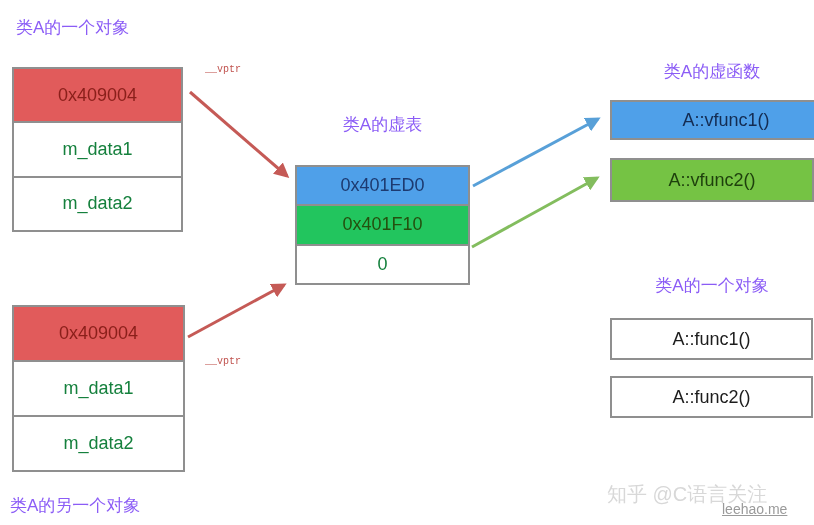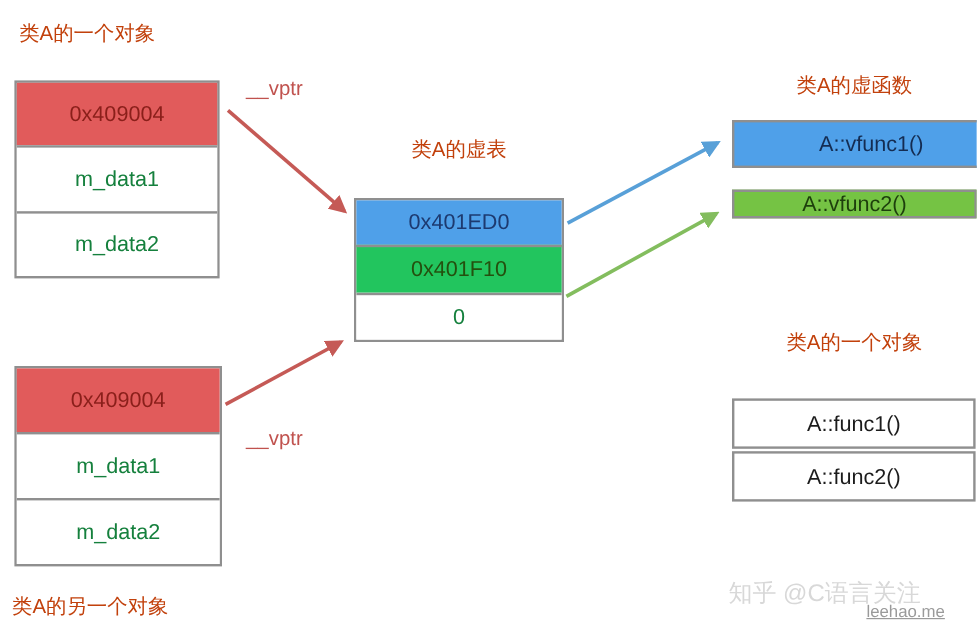--- a/index.html
+++ b/index.html
@@ -1,21 +1,21 @@
 <!DOCTYPE html>
 <html><head>
 <meta charset="utf-8">
 <style>
   html,body { margin:0; padding:0; background:#ffffff; }
   .canvas {
     position:relative; width:814px; height:525px; background:#ffffff;
     font-family:"Liberation Sans","DejaVu Sans",sans-serif; overflow:hidden;
   }
   .abs { position:absolute; }
-  .title { font-size:17px; color:#c2410c; white-space:nowrap; }
+  .title { font-size:17px; color:#8b5cf6; white-space:nowrap; }
   .title.centered { text-align:center; }
 
   .membox {
     position:absolute; display:flex; flex-direction:column;
     border:2px solid #8f8f8f; background:#ffffff; box-sizing:border-box;
   }
   .memcell {
     flex:1; display:flex; align-items:center; justify-content:center;
     font-size:18px; color:#15803d; background:#ffffff;
   }
@@ -25,21 +25,21 @@
   .green-cell { background:#22c55e; color:#24500e; }
 
   .fnbox {
     position:absolute; border:2px solid #8f8f8f; box-sizing:border-box;
     display:flex; align-items:center; justify-content:center;
     font-size:18px; background:#ffffff; color:#1c1c1c;
   }
   .fnbox.blue  { background:#4FA0E9; color:#142c52; }
   .fnbox.green { background:#75C344; color:#1d3f0c; }
 
-  .vptr-label { font-size:17px; color:#c0524e; white-space:nowrap; }
+  .vptr-label { font-size:10px; color:#c0524e; white-space:nowrap;font-family:Liberation Mono, monospace; }
 
   .arrows { position:absolute; left:0; top:0; width:814px; height:525px; }
 
   .wm-zhihu { font-size:20px; color:#d8d8d8; white-space:nowrap; }
   .wm-site  { font-size:14px; color:#9a9a9a; text-decoration:underline; white-space:nowrap; }
 </style>
 </head>
 <body>
 
 <div class="canvas">
@@ -80,22 +80,22 @@
 
   <div class="abs title centered" style="left:295px; top:113px; width:175px;">类A的虚表</div>
   <div class="membox" style="left:295px; top:165px; width:175px; height:120px;">
     <div class="memcell blue-cell">0x401ED0</div>
     <div class="memcell green-cell">0x401F10</div>
     <div class="memcell">0</div>
   </div>
 
   <div class="abs title centered" style="left:610px; top:60px; width:204px;">类A的虚函数</div>
   <div class="fnbox blue" style="left:610px; top:100px; width:232px; height:40px;">A::vfunc1()</div>
-  <div class="fnbox green" style="left:610px; top:158px; width:204px; height:24px;">A::vfunc2()</div>
+  <div class="fnbox green" style="left:610px; top:158px; width:204px; height:44px;">A::vfunc2()</div>
 
   <div class="abs title centered" style="left:610px; top:274px; width:204px;">类A的一个对象</div>
-  <div class="fnbox" style="left:610px; top:332px; width:203px; height:42px;">A::func1()</div>
+  <div class="fnbox" style="left:610px; top:318px; width:203px; height:42px;">A::func1()</div>
   <div class="fnbox" style="left:610px; top:376px; width:203px; height:42px;">A::func2()</div>
 
   <div class="abs wm-zhihu" style="left:607px; top:481px;">知乎 @C语言关注</div>
   <div class="abs wm-site" style="left:722px; top:501px;">leehao.me</div>
 
 </div>
 
 </body></html>

